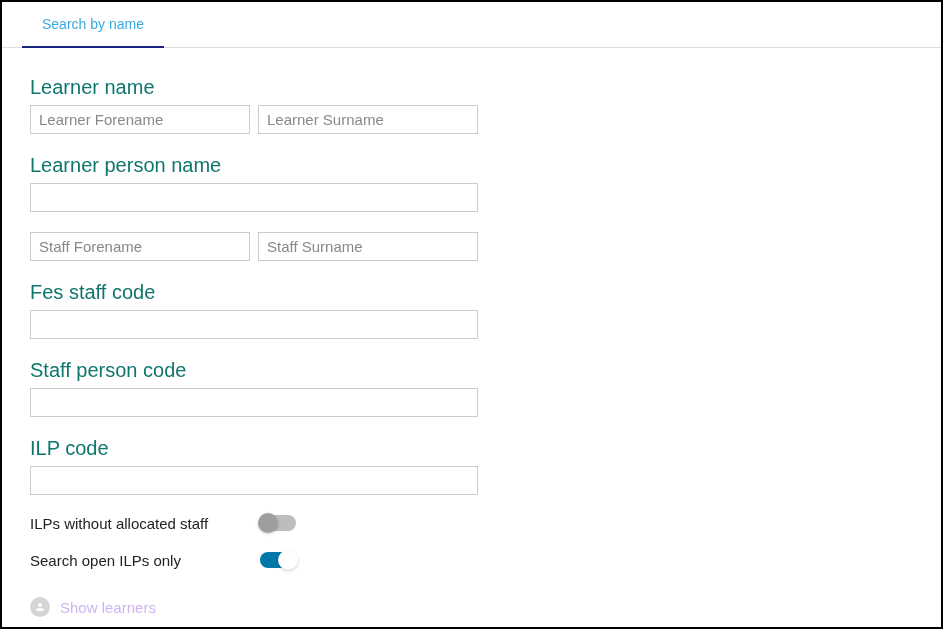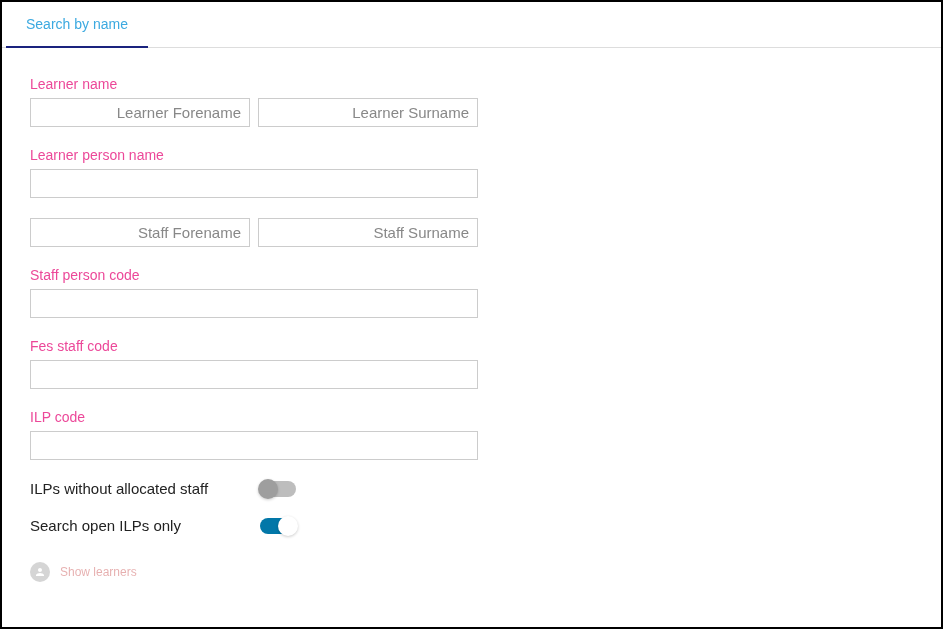--- a/index.html
+++ b/index.html
@@ -11,21 +11,21 @@
       font-family: 'Segoe UI', Tahoma, Geneva, Verdana, sans-serif;
       background: #fff;
       width: 943px;
       height: 629px;
       border: 2px solid #000;
       overflow: hidden;
     }
     .tabs {
       display: flex;
       border-bottom: 1px solid #ddd;
-      padding-left: 4px;
+      padding-left: 20px;
     }
     .tab {
       padding: 14px 20px;
       font-size: 14px;
       color: #888;
       cursor: pointer;
       border-bottom: 2px solid transparent;
       margin-bottom: -1px;
     }
     .tab.active {
@@ -33,50 +33,49 @@
       border-bottom: 2px solid #1a237e;
     }
     .form-container {
       padding: 28px 28px 0 28px;
     }
     .form-group {
       margin-bottom: 20px;
     }
     .form-label {
       display: block;
-      font-size: 14px;
-      color: #ec4899;
+      font-size: 20px;
+      color: #0f766e;
       margin-bottom: 6px;
       font-weight: 400;
     }
     .input-row {
       display: flex;
       gap: 8px;
     }
     .text-input {
       border: 1px solid #ccc;
       padding: 5px 8px;
       font-size: 15px;
       color: #333;
       background: #fff;
       font-family: inherit;
-      text-align: right;
     }
     .text-input::placeholder {
       color: #888;
     }
     .half-input {
       width: 220px;
     }
     .full-input {
       width: 448px;
     }
     .toggle-row {
       display: flex;
-      align-items: flex-end;
+      align-items: flex-start;
       margin-bottom: 20px;
     }
     .toggle-label {
       font-size: 15px;
       color: #222;
       width: 230px;
     }
     .toggle {
       position: relative;
       width: 36px;
@@ -127,22 +126,22 @@
       display: flex;
       align-items: center;
       justify-content: center;
     }
     .action-icon svg {
       width: 12px;
       height: 12px;
       fill: #fff;
     }
     .action-label {
-      font-size: 12px;
-      color: #b91c1c;
+      font-size: 15px;
+      color: #6d28d9;
     }
   </style>
 </head>
 <body>
 
 <div class="tabs">
   <div class="tab active">Search by name</div>
 </div>
 
 <div class="form-container">
@@ -161,26 +160,26 @@
   </div>
 
   <div class="form-group">
     <div class="input-row">
       <input type="text" class="text-input half-input" placeholder="Staff Forename" style="">
       <input type="text" class="text-input half-input" placeholder="Staff Surname" style="">
     </div>
   </div>
 
   <div class="form-group">
+    <label class="form-label">Fes staff code</label>
+    <input type="text" class="text-input full-input" value="" style="">
+  </div>
+
+  <div class="form-group">
     <label class="form-label">Staff person code</label>
-    <input type="text" class="text-input full-input" value="" style="">
-  </div>
-
-  <div class="form-group">
-    <label class="form-label">Fes staff code</label>
     <input type="text" class="text-input full-input" value="" style="">
   </div>
 
   <div class="form-group">
     <label class="form-label">ILP code</label>
     <input type="text" class="text-input full-input" value="" style="">
   </div>
 
   <div class="toggle-row">
     <span class="toggle-label">ILPs without allocated staff</span>

